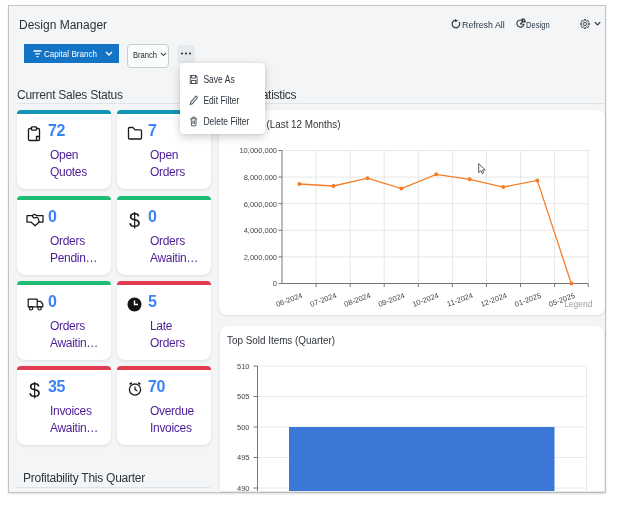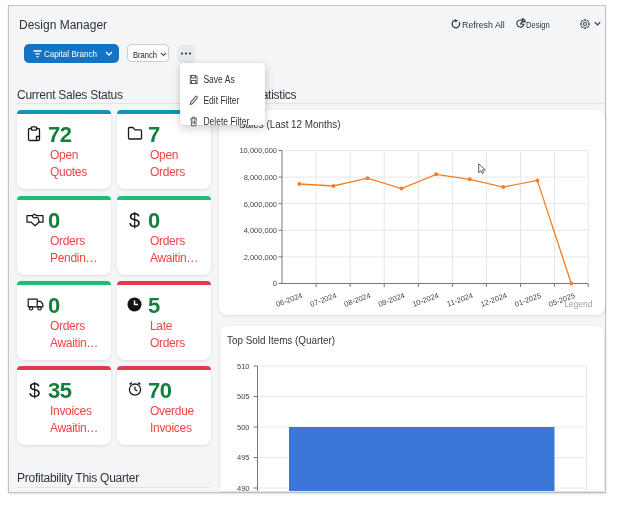--- a/index.html
+++ b/index.html
@@ -4,34 +4,34 @@
 <style>
 *{margin:0;padding:0;box-sizing:border-box}
 html,body{width:622px;height:508px;background:#fff;font-family:"Liberation Sans",sans-serif;overflow:hidden;position:relative}
 .abs{position:absolute}
 .frame{position:absolute;left:8px;top:5px;width:598px;height:488px;border:1px solid #c0c4c7;background:#f4f5f6;box-shadow:0 1px 2px rgba(0,0,0,.12)}
 .title{position:absolute;left:19px;top:18px;font-size:12px;color:#2b323b;letter-spacing:0}
 .hbtn{position:absolute;top:18.5px;font-size:9.5px;color:#273545;line-height:11px;transform-origin:0 0;white-space:nowrap}
 .sech{position:absolute;font-size:12px;color:#2f353b;letter-spacing:-0.25px;white-space:nowrap}
 .sepl{position:absolute;height:1px;background:#e1e4e6}
 
-.pill{position:absolute;left:24px;top:44px;width:95px;height:19px;background:#1373c4;border-radius:5px;color:#fff}
+.pill{position:absolute;left:24px;top:44px;width:95px;height:19px;background:#1373c4;border-radius:0;color:#fff}
 .pill .t{position:absolute;left:19.5px;top:4px;font-size:9.5px;color:#fff;white-space:nowrap;transform:scaleX(.85);transform-origin:0 0}
-.btn2{position:absolute;left:127px;top:44px;width:42px;height:18px;background:#fbfcfc;border:1px solid #c9ced2;border-radius:4px}
+.btn2{position:absolute;left:127px;top:44px;width:42px;height:24px;background:#fbfcfc;border:1px solid #c9ced2;border-radius:4px}
 .btn2 .t{position:absolute;left:5px;top:3.5px;font-size:9.5px;color:#22272c;white-space:nowrap;transform:scaleX(.8);transform-origin:0 0}
 .btn3{position:absolute;left:177px;top:44.5px;width:18px;height:18px;background:#e7eaec;border-radius:4px}
 
 .card{position:absolute;width:94px;height:79px;background:#fff;border-radius:8px;box-shadow:0 1px 3px rgba(0,0,0,.10)}
 .cbar{height:4px;border-radius:8px 8px 0 0}
-.cnum{position:absolute;left:31px;top:12px;font-size:22px;font-weight:700;color:#15803d;letter-spacing:-0.5px}
-.clab{position:absolute;left:33px;top:37px;font-size:12px;line-height:17px;color:#ef4444;letter-spacing:-0.3px}
+.cnum{position:absolute;left:31px;top:12px;font-size:16px;font-weight:700;color:#3b82f6;letter-spacing:-0.5px}
+.clab{position:absolute;left:33px;top:37px;font-size:12px;line-height:17px;color:#4c1d95;letter-spacing:-0.3px}
 .cic{position:absolute;left:10px;top:16px}
 .cdol{position:absolute;left:12px;top:13px;font-size:20px;color:#151719}
 
-.menu{position:absolute;left:180px;top:63px;width:85px;height:62px;background:#fff;border-radius:4px;box-shadow:0 3px 10px rgba(0,0,0,.20),0 0 2px rgba(0,0,0,.10);z-index:30}
+.menu{position:absolute;left:180px;top:63px;width:85px;height:71px;background:#fff;border-radius:4px;box-shadow:0 3px 10px rgba(0,0,0,.20),0 0 2px rgba(0,0,0,.10);z-index:30}
 .mi{position:absolute;left:9px;font-size:10px;color:#2a323c;white-space:nowrap;transform:scaleX(.85);transform-origin:0 0}
 .mi svg{vertical-align:-2px;margin-right:6px}
 
 .ccard{position:absolute;background:#fff;border-radius:8px;box-shadow:0 1px 3px rgba(0,0,0,.10)}
 .ctitle{position:absolute;font-size:10.5px;color:#2f353b;white-space:nowrap;transform:scaleX(.94);transform-origin:0 0}
 </style>
 </head>
 <body>
 <div class="frame"></div>
 
@@ -75,21 +75,21 @@
     <circle cx="2" cy="1.5" r="1.1" fill="#30373d"></circle>
       <circle cx="6" cy="1.5" r="1.1" fill="#30373d"></circle>
       <circle cx="10" cy="1.5" r="1.1" fill="#30373d"></circle>
   </svg>
 </div>
 
 <div class="sech" style="left:17px;top:88px">Current Sales Status</div>
 <div class="sepl" style="left:17px;top:103px;width:193px"></div>
 <div class="sech" style="left:219px;top:88px">Sales Statistics</div>
 <div class="sepl" style="left:219px;top:103px;width:386px"></div>
-<div class="sech" style="left:17px;top:471px">Profitability This Quarter</div>
+<div class="sech" style="left:23px;top:471px">Profitability This Quarter</div>
 <div class="sepl" style="left:17px;top:487px;width:193px"></div>
 
 <div class="card" style="left:17px;top:110px">
   <div class="cbar" style="background:#1295b4"></div>
   <svg class="cic" width="15" height="16" viewBox="0 0 15 16">
     <rect x="1.5" y="2.5" width="11" height="12" rx="1.2" fill="none" stroke="#17191b" stroke-width="1.3"></rect>
     <rect x="4.5" y="0.8" width="5" height="3.4" rx="0.8" fill="#fff" stroke="#17191b" stroke-width="1.3"></rect>
     <path d="M9.5 14.5 V10.5 H12.5" fill="none" stroke="#17191b" stroke-width="1.3"></path>
   </svg>
   <div class="cnum">72</div>

